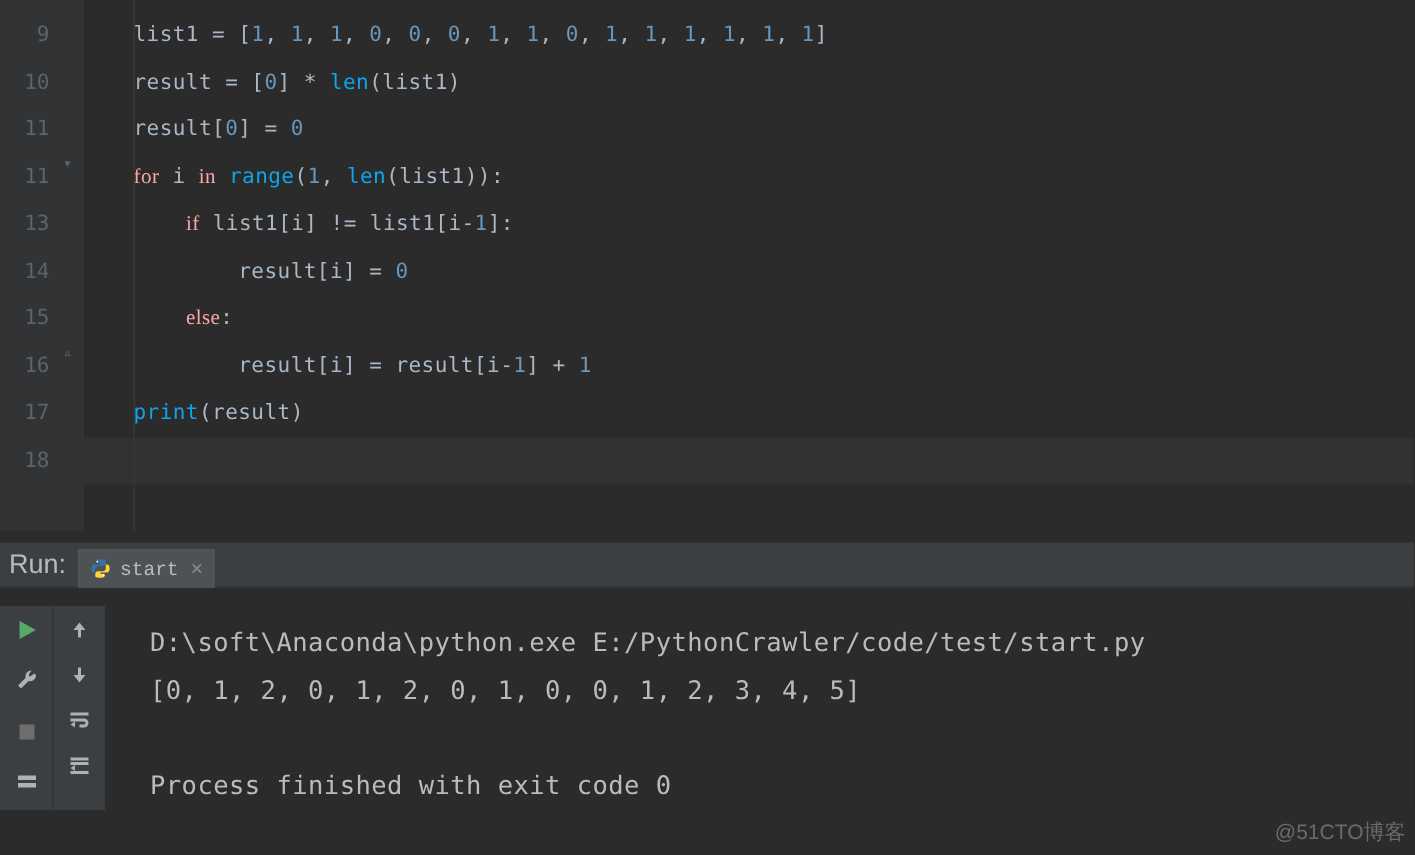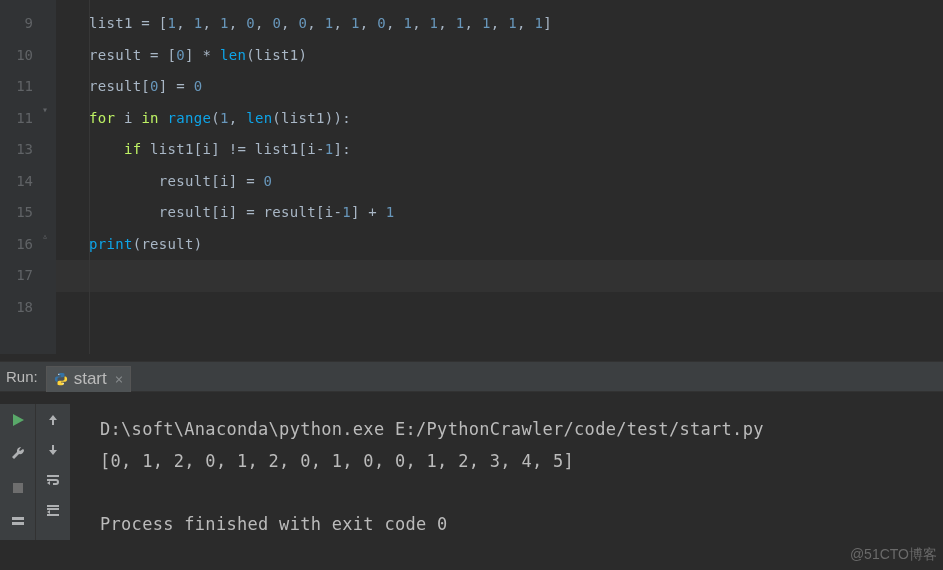--- a/index.html
+++ b/index.html
@@ -5,32 +5,32 @@
   * { margin:0; padding:0; box-sizing:border-box; }
   body { background:#2b2b2b; font-family:'Consolas','Monaco',monospace; font-size:15px; color:#a9b7c6; width:943px; height:570px; overflow:hidden; position:relative; }
   .editor-pane { display:flex; height:354px; }
   .gutter { width:42px; background:#313335; text-align:right; padding-top:8px; user-select:none; }
   .gutter .ln { color:#606366; height:31.5px; line-height:31.5px; padding-right:9px; font-size:14px; }
   .fold-col { width:14px; background:#313335; padding-top:8px; position:relative; }
   .fold-mark { position:absolute; left:0; width:12px; height:12px; color:#606366; font-size:10px; }
   .code-area { flex:1; background:#2b2b2b; padding-top:8px; position:relative; }
   .code-area::before { content:''; position:absolute; left:33px; top:0; bottom:0; border-left:1px solid #373737; }
   .code-line { height:31.5px; line-height:31.5px; white-space:pre; padding-left:33px; font-size:14px; letter-spacing:0.3px; }
-  .kw { color:#bef264; }
+  .kw { color:#fca5a5;font-family:Liberation Serif, serif; }
   .fn { color:#0ea5e9;margin-top:11px; }
   .num { color:#6897bb; }
   .id { color:#a9b7c6; }
   .op { color:#a9b7c6; }
   .bottom-border { height:8px; background:#2b2b2b; border-bottom:1px solid #323232; }
   .run-panel { background:#2b2b2b; }
   .run-header { display:flex; align-items:center; height:30px; background:#3c3f41; border-bottom:1px solid #323232; }
-  .run-label { color:#bbbbbb; padding:0 8px 0 6px; font-size:15px; font-family:'Segoe UI',sans-serif; }
+  .run-label { color:#bbbbbb; padding:0 8px 0 6px; font-size:18px; font-family:'Segoe UI',sans-serif; }
   .run-tab { display:flex; align-items:center; height:26px; background:#4e5254; padding:0 7px; border:1px solid #555; border-bottom:none; margin-top:4px; }
   .py-icon { width:14px; height:14px; margin-right:6px; }
-  .tab-label { color:#bbbbbb; font-size:17px; font-family:Liberation Sans, sans-serif; }
+  .tab-label { color:#bbbbbb; font-size:13px; font-family:Liberation Mono, monospace; }
   .tab-close { color:#85898b; margin-left:8px; font-size:14px; line-height:1; }
   .run-body { display:flex;margin-top:12px; }
   .run-toolbar-left { width:35px; background:#3c3f41; padding-top:8px; display:flex; flex-direction:column; align-items:center; gap:18px; }
   .run-toolbar-mid { width:35px; background:#3c3f41; padding-top:8px; display:flex; flex-direction:column; align-items:center; gap:14px; border-left:1px solid #323232; }
   .tool-icon { width:16px; height:16px; color:#afb1b3; cursor:pointer; }
   .console { flex:1; background:#2b2b2b; padding:10px 0 0 30px; font-size:17px; line-height:31.5px; white-space:pre; color:#bbbbbb; letter-spacing:0.3px; }
   .watermark { position:absolute; right:6px; bottom:6px; color:#6a6a6a; font-size:14px; font-family:'Segoe UI',sans-serif; }
   .line18 { background:#323232; }
 </style>
 </head>
@@ -53,20 +53,21 @@
     <div class="fold-mark" style="top:104px">▾</div>
     <div class="fold-mark" style="top:230px">▵</div>
   </div>
   <div class="code-area">
     <div class="code-line"><span class="id">list1 = [</span><span class="num">1</span><span class="op">, </span><span class="num">1</span><span class="op">, </span><span class="num">1</span><span class="op">, </span><span class="num">0</span><span class="op">, </span><span class="num">0</span><span class="op">, </span><span class="num">0</span><span class="op">, </span><span class="num">1</span><span class="op">, </span><span class="num">1</span><span class="op">, </span><span class="num">0</span><span class="op">, </span><span class="num">1</span><span class="op">, </span><span class="num">1</span><span class="op">, </span><span class="num">1</span><span class="op">, </span><span class="num">1</span><span class="op">, </span><span class="num">1</span><span class="op">, </span><span class="num">1</span><span class="id">]</span></div>
     <div class="code-line"><span class="id">result = [</span><span class="num">0</span><span class="id">] * </span><span class="fn">len</span><span class="id">(list1)</span></div>
     <div class="code-line"><span class="id">result[</span><span class="num">0</span><span class="id">] = </span><span class="num">0</span></div>
     <div class="code-line"><span class="kw">for</span><span class="id"> i </span><span class="kw">in</span><span class="id"> </span><span class="fn">range</span><span class="id">(</span><span class="num">1</span><span class="id">, </span><span class="fn">len</span><span class="id">(list1)):</span></div>
     <div class="code-line">    <span class="kw">if</span><span class="id"> list1[i] != list1[i-</span><span class="num">1</span><span class="id">]:</span></div>
     <div class="code-line">        <span class="id">result[i] = </span><span class="num">0</span></div>
+    <div class="code-line">    <span class="kw">else</span><span class="op">:</span></div>
     <div class="code-line">        <span class="id">result[i] = result[i-</span><span class="num">1</span><span class="id">] + </span><span class="num">1</span></div>
     <div class="code-line"><span class="fn">print</span><span class="id">(result)</span></div>
     <div class="code-line line18"></div>
   </div>
 </div>
 
 <div class="bottom-border"></div>
 
 <div class="run-panel">
   <div class="run-header">

